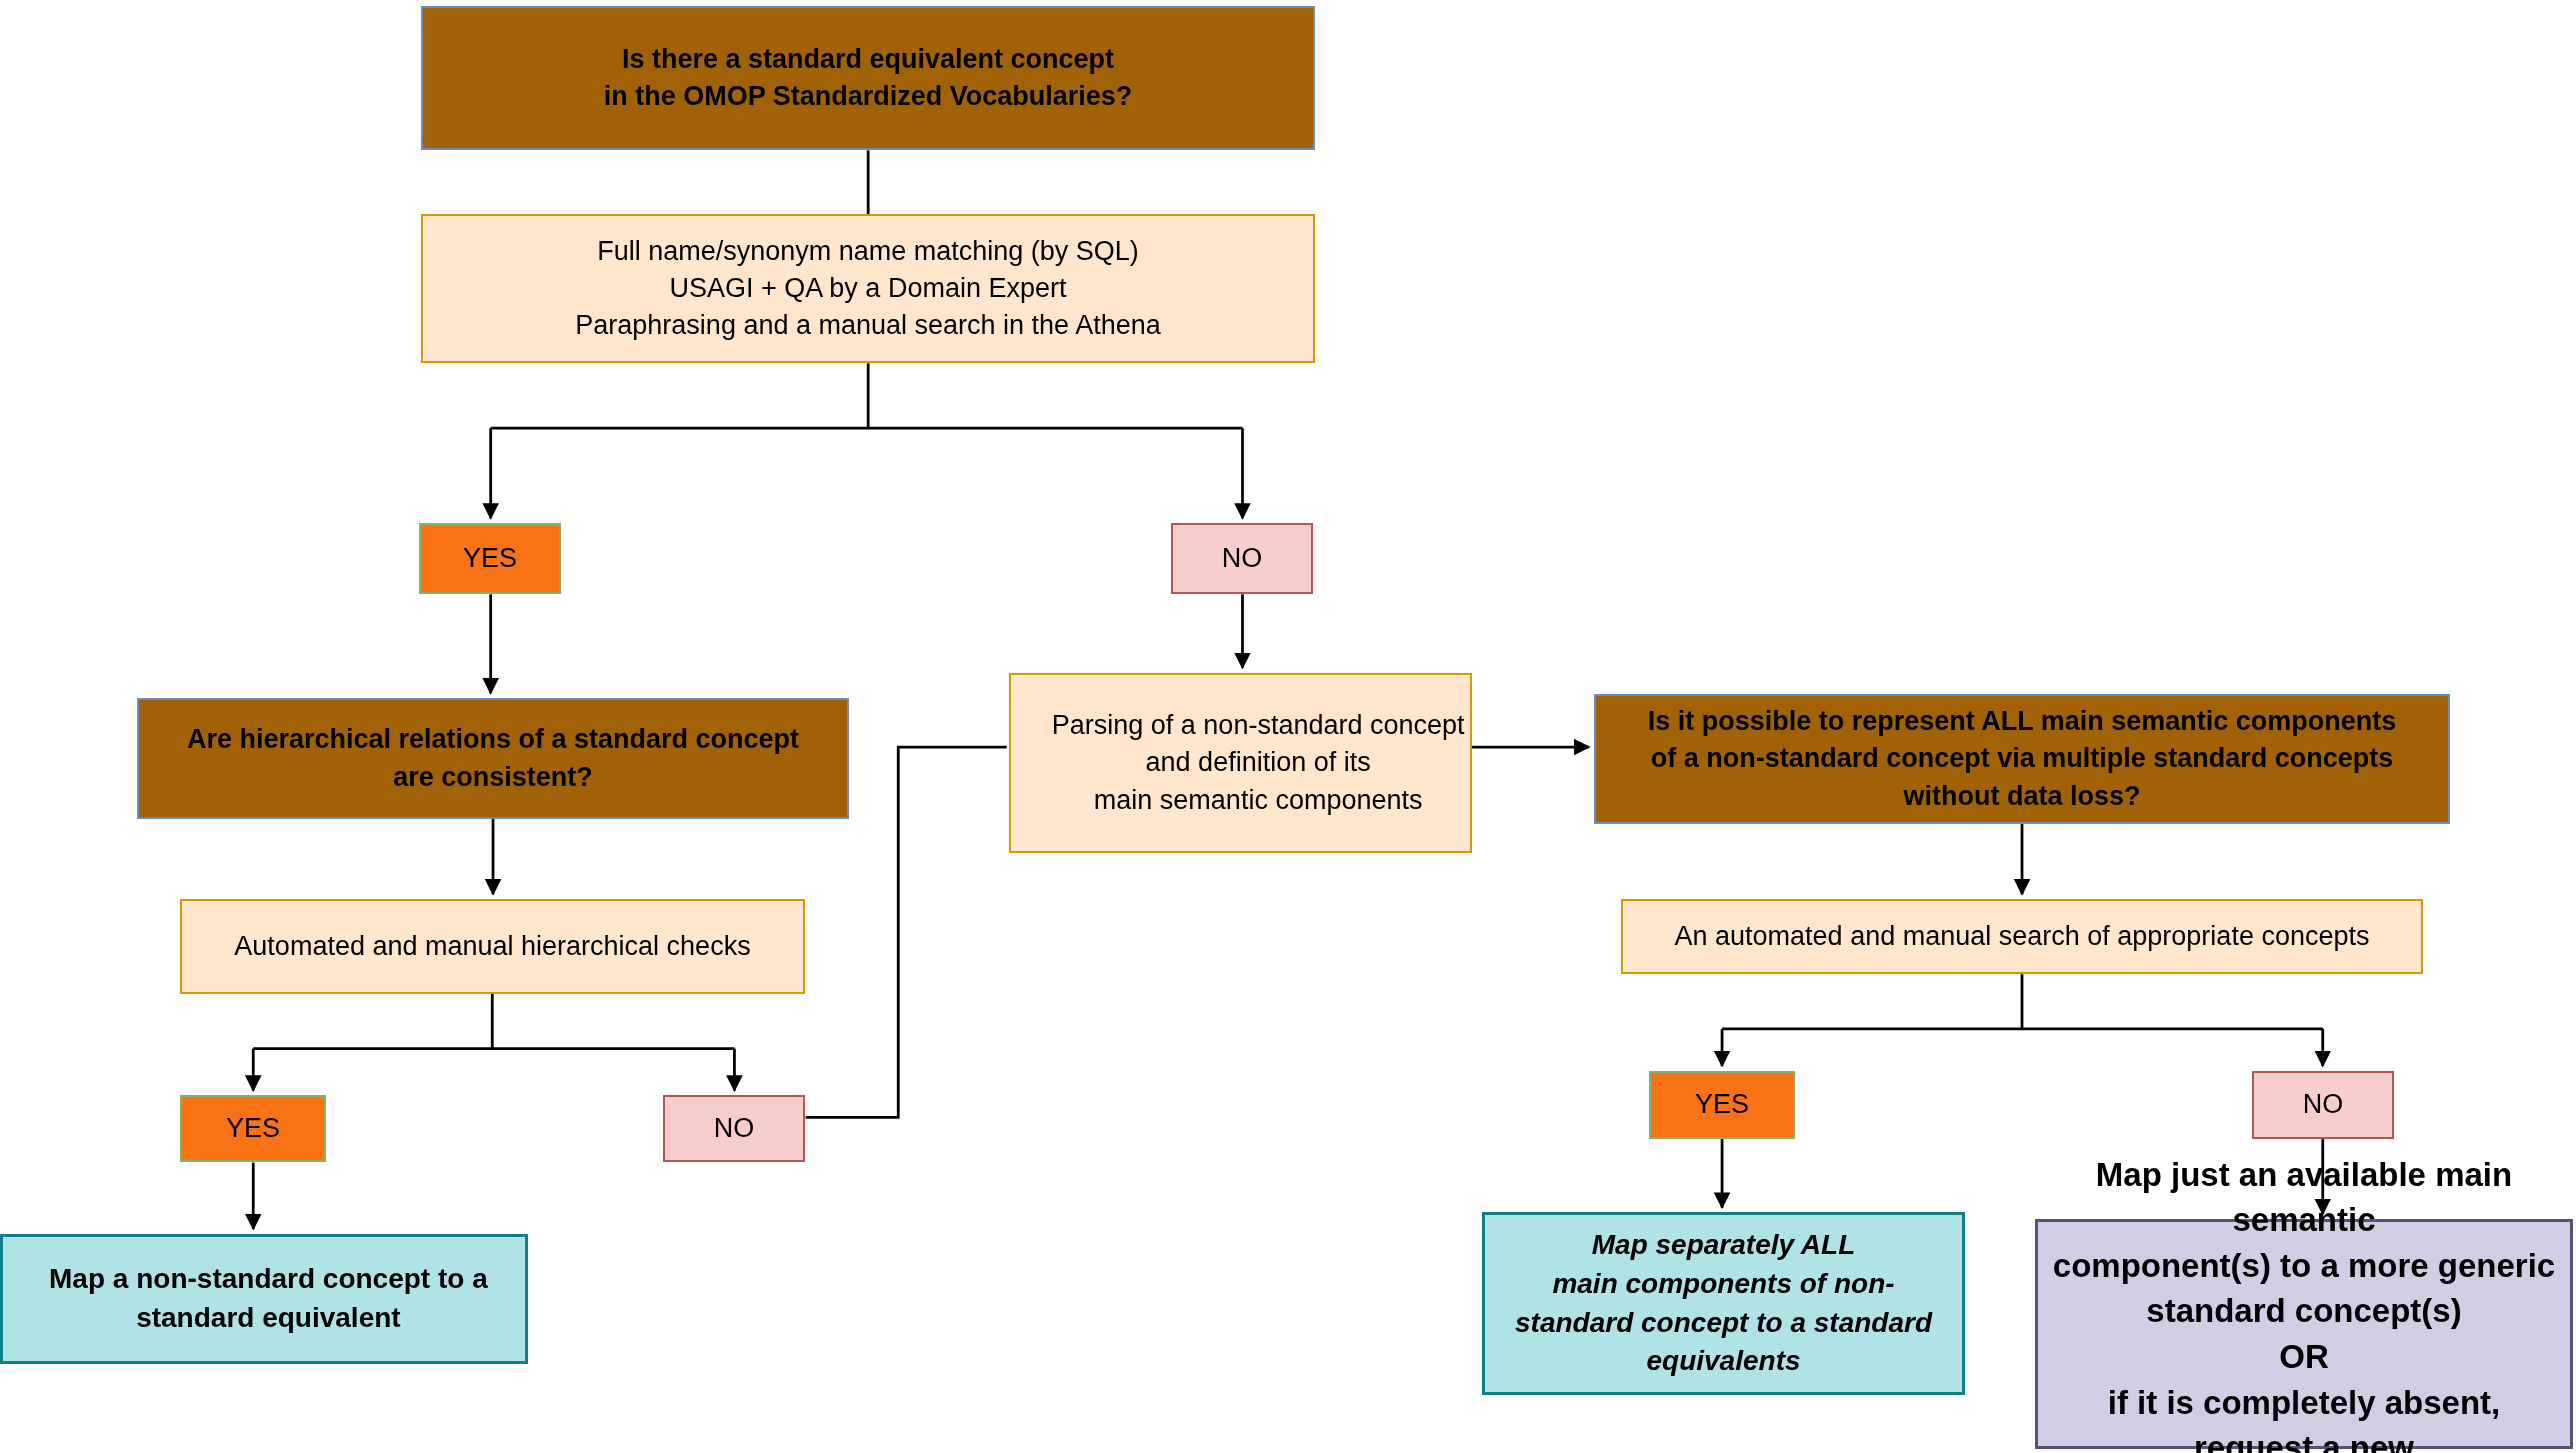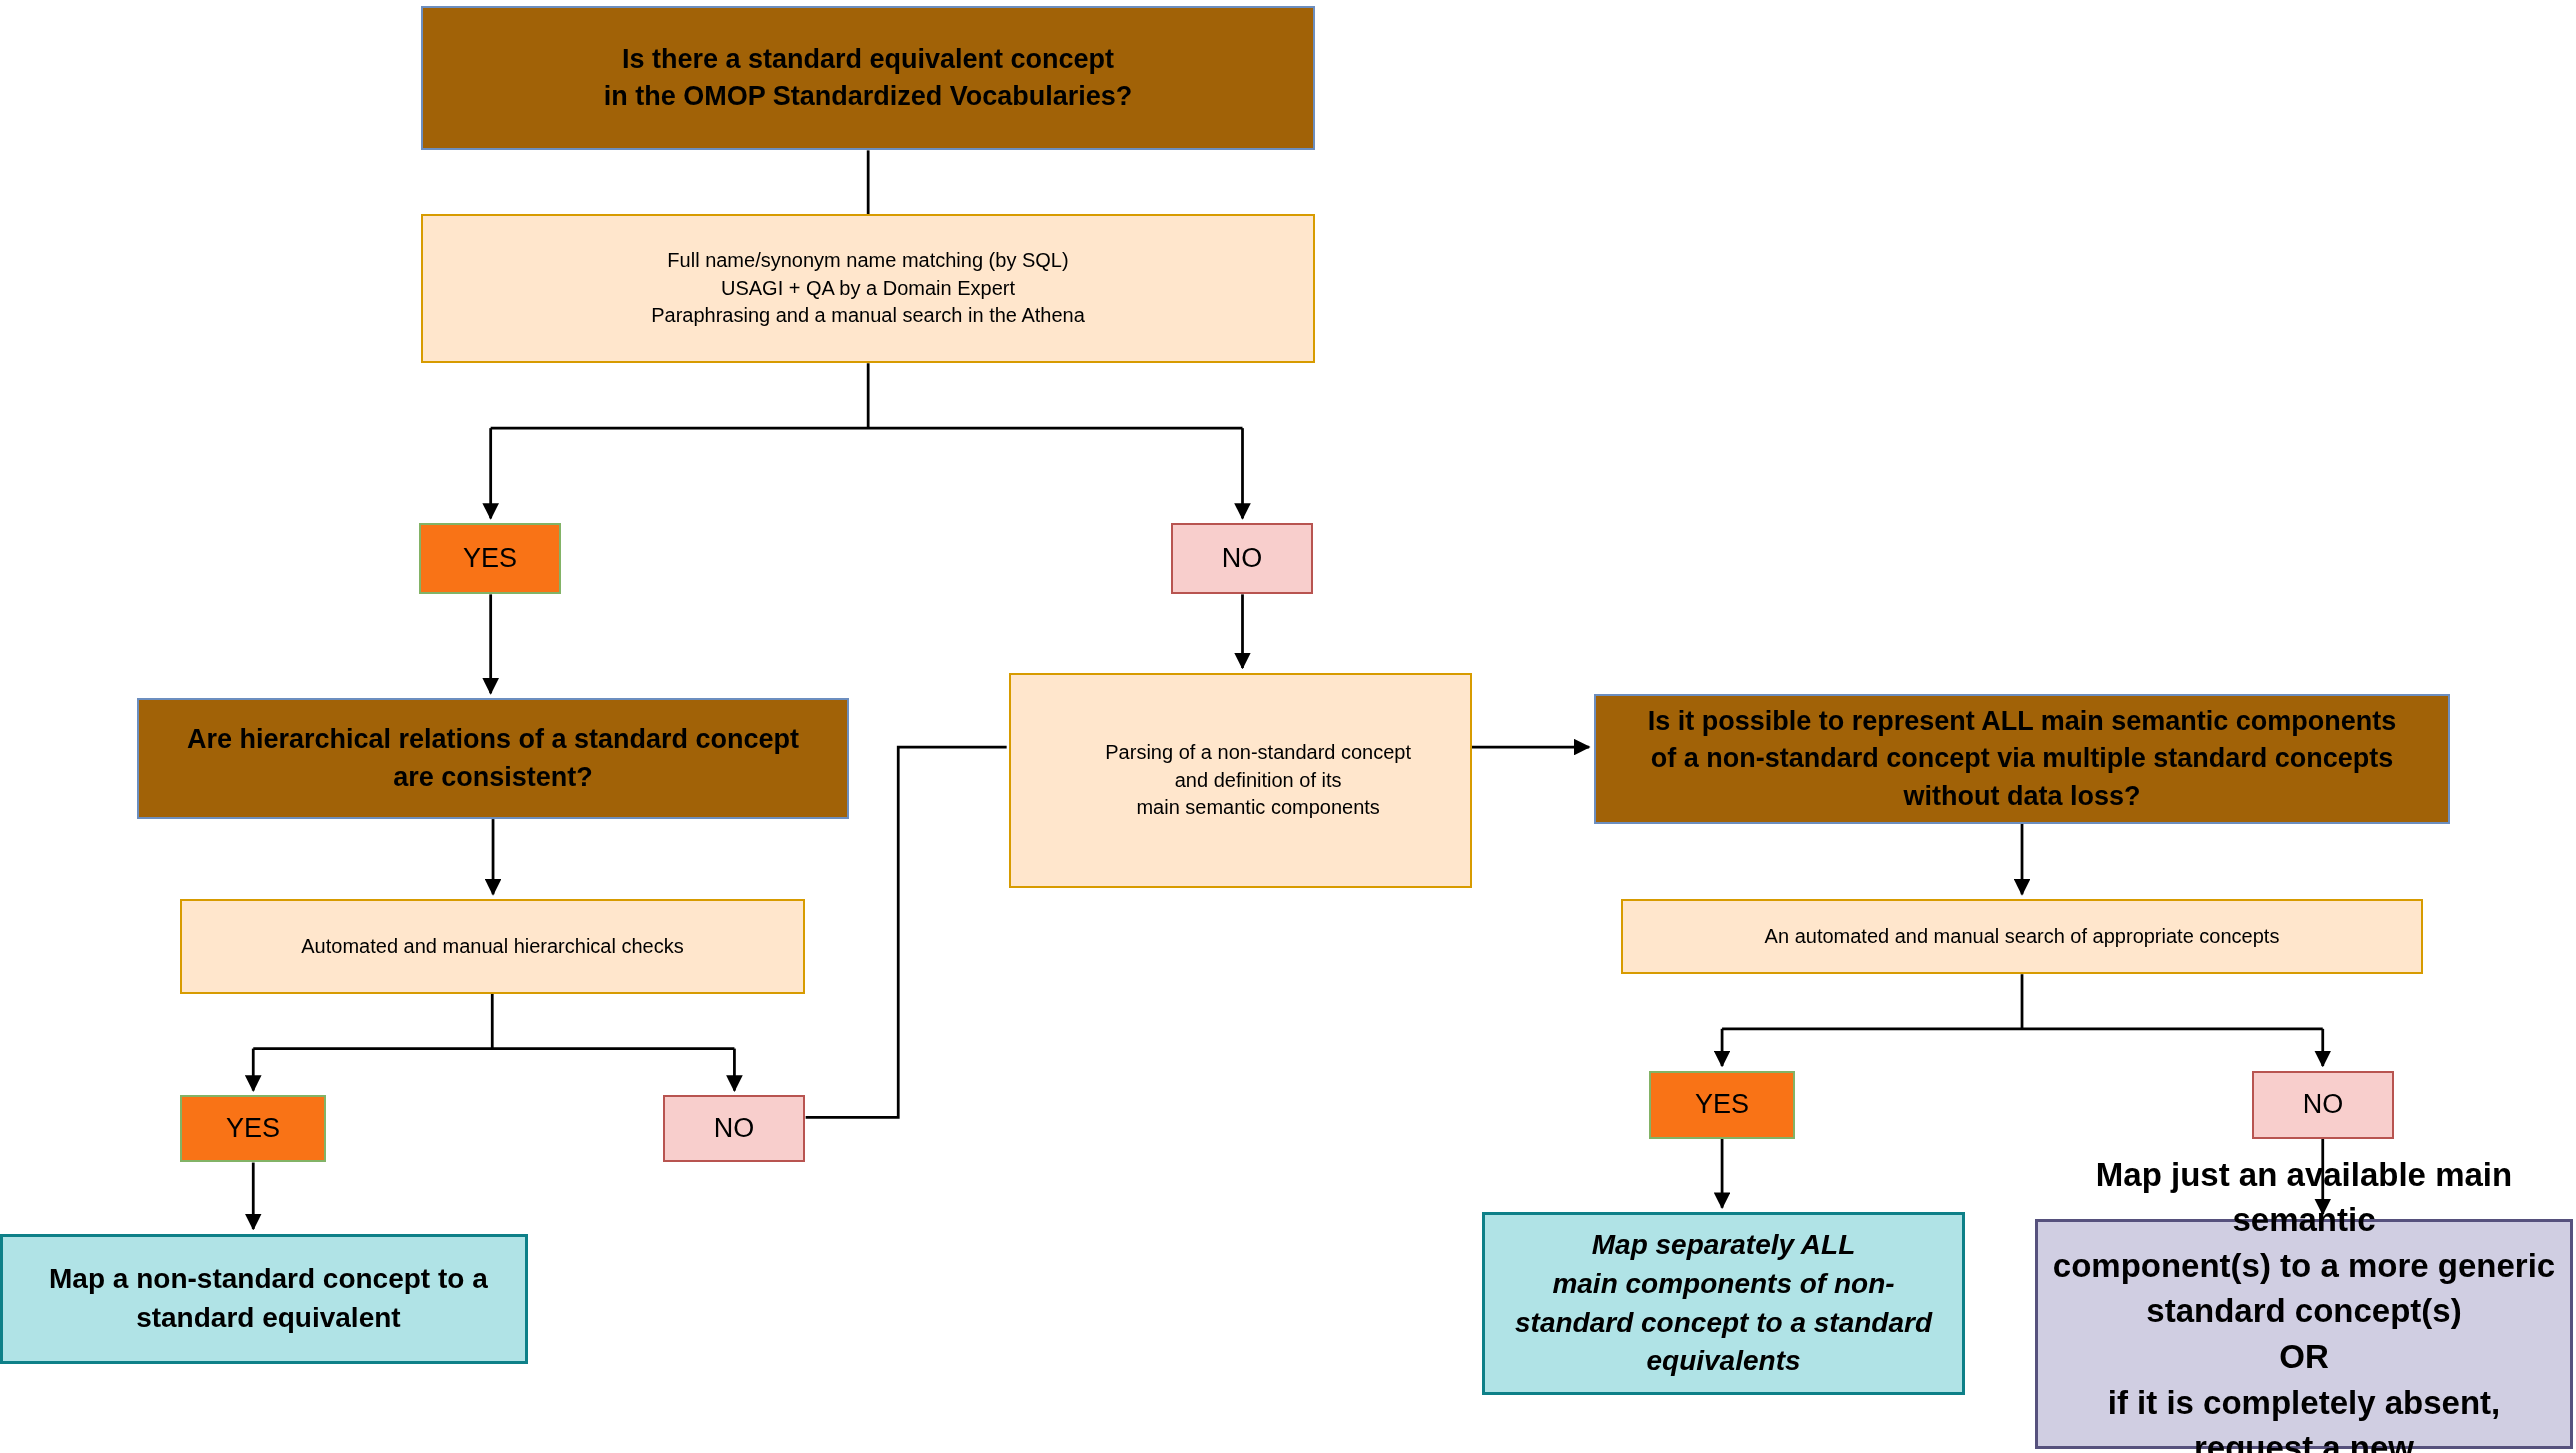--- a/index.html
+++ b/index.html
@@ -15,21 +15,21 @@
   .node {
     position: absolute; z-index: 1;
     box-sizing: border-box;
     display: flex; align-items: center; justify-content: center;
     text-align: center;
     white-space: pre-line;
     line-height: 1.38;
     padding: 1.6px 4.7px;
   }
   .question { background: #a16207; border: 2.4px solid #6c8ebf; font-weight: bold; font-size: 27px; }
-  .process  { background: #ffe6cc; border: 2.4px solid #d79b00; font-size: 20px; }
+  .process  { background: #ffe6cc; border: 2.4px solid #d79b00; font-size: 27px; }
   .yes      { background: #f97316; border: 2.4px solid #82b366; font-size: 27px; }
   .no       { background: #f8cecc; border: 2.4px solid #b85450; font-size: 27px; }
   .outcome-teal   { background: #b0e3e6; border: 3.2px solid #0e8088; font-weight: bold; font-size: 28px; padding: 1.6px 3.2px; }
   .outcome-purple { background: #d0cee2; border: 3.2px solid #56517d; font-weight: bold; font-size: 33px; padding: 12px; }
   #edges path { stroke: #000000; stroke-width: 3.5; fill: none; }
 </style>
 </head>
 <body>
 
 <div id="canvas">
@@ -71,21 +71,21 @@
 USAGI + QA by a Domain Expert
 Paraphrasing and a manual search in the Athena</div>
 
   <div class="node yes" style="left:419px; top:523px; width:142px; height:71px;">YES</div>
 
   <div class="node no" style="left:1171px; top:523px; width:142px; height:71px;">NO</div>
 
   <div class="node question" style="left:137px; top:698px; width:712px; height:121px;">Are hierarchical relations of a standard concept
 are consistent?</div>
 
-  <div class="node process" style="left:1009px; top:673px; width:463px; height:215px;padding-left:40px;">Parsing of a non-standard concept
+  <div class="node process" style="left:1009px; top:673px; width:463px; height:180px;padding-left:40px;">Parsing of a non-standard concept
 and definition of its
 main semantic components</div>
 
   <div class="node question" style="left:1594px; top:694px; width:856px; height:130px;">Is it possible to represent ALL main semantic components
 of a non-standard concept via multiple standard concepts
 without data loss?</div>
 
   <div class="node process" style="left:180px; top:899px; width:625px; height:95px;">Automated and manual hierarchical checks</div>
 
   <div class="node process" style="left:1621px; top:899px; width:802px; height:75px;">An automated and manual search of appropriate concepts</div>

